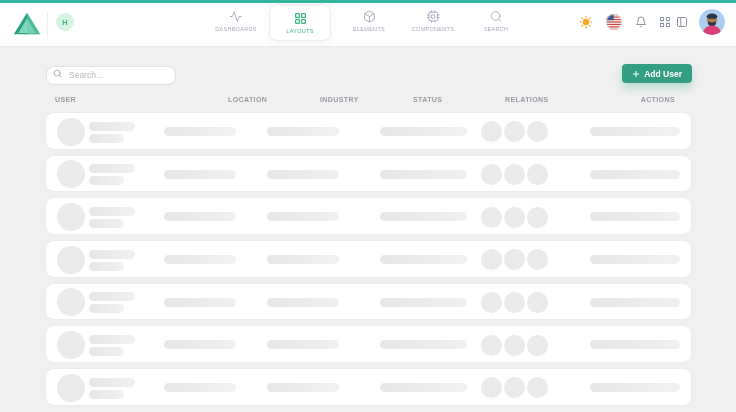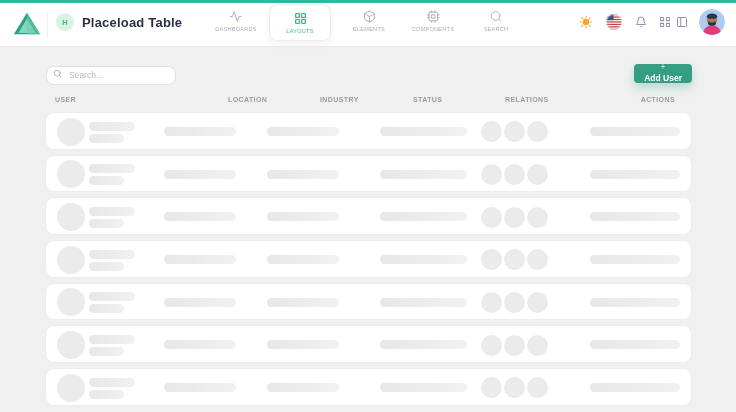--- a/index.html
+++ b/index.html
@@ -36,21 +36,21 @@
   
   .search-wrap{position:absolute;left:46px;top:64px;width:130px;height:19px;}
   .search-wrap svg{position:absolute;left:7px;top:5px;pointer-events:none;}
   .search-input{width:100%;height:100%;box-sizing:border-box;border:1px solid #e0e0e3;border-radius:8px;
                 padding:0 4px 0 22px;font-size:8.5px;color:#555;background:#fff;outline:none;
                 font-family:"Liberation Sans",sans-serif;}
   .search-input::placeholder{color:#b8b8bc;}
   .add-user{position:absolute;right:44px;top:64px;height:19px;display:flex;align-items:center;gap:4px;
             padding:0 10px;background:var(--button-green,#339e81);border:none;border-radius:4px;
             color:#fff;font-size:8.5px;font-weight:600;cursor:pointer;
-            box-shadow:0 5px 10px rgba(51,158,129,.28);font-family:"Liberation Sans",sans-serif;flex-direction:column;}
+            box-shadow:0 5px 10px rgba(51,158,129,.28);font-family:"Liberation Sans",sans-serif;}
 
   
   .thead{position:absolute;left:0;top:96px;width:736px;height:12px;}
   .col{position:absolute;font-size:7px;font-weight:600;color:#9b9ca3;letter-spacing:.4px;white-space:nowrap;}
   .c-user{left:55px;} .c-loc{left:228px;} .c-ind{left:320px;}
   .c-stat{left:413px;} .c-rel{left:505px;} .c-act{right:61px;}
 
   
   .tbody{position:absolute;left:45px;top:112px;width:647px;display:flex;flex-direction:column;gap:5.2px;}
   .row{position:relative;height:37.5px;flex:0 0 auto;background:#fff;border:1px solid #ececee;
@@ -77,21 +77,20 @@
   <header class="header">
     <div class="logo">
       <svg width="28" height="25" viewBox="0 0 34 30">
         <polygon points="17,2 33,28 1,28" fill="#2c9f82"></polygon>
         <polygon points="17,9 27.5,26.5 6.5,26.5" fill="#7fd8ba"></polygon>
         <polygon points="17,2 33,28 17,28" fill="#6ccfae" opacity="0.55"></polygon>
       </svg>
     </div>
     <div class="vdiv"></div>
     <div class="badge">H</div>
-    <h1 class="title">Placeload Table</h1>
 
     <button class="nav-item" style="left:236px">
       <svg width="13" height="13" viewBox="0 0 24 24" fill="none" stroke-width="1.8" stroke-linecap="round" stroke-linejoin="round">
         <polyline points="22 12 18 12 15 21 9 3 6 12 2 12"></polyline>
       </svg>
       <span class="nav-label">DASHBOARDS</span>
     </button>
 
     <button class="nav-item active" style="left:300px">
       <svg width="13" height="13" viewBox="0 0 24 24" fill="none" stroke-width="2.4" stroke-linecap="round" stroke-linejoin="round">

